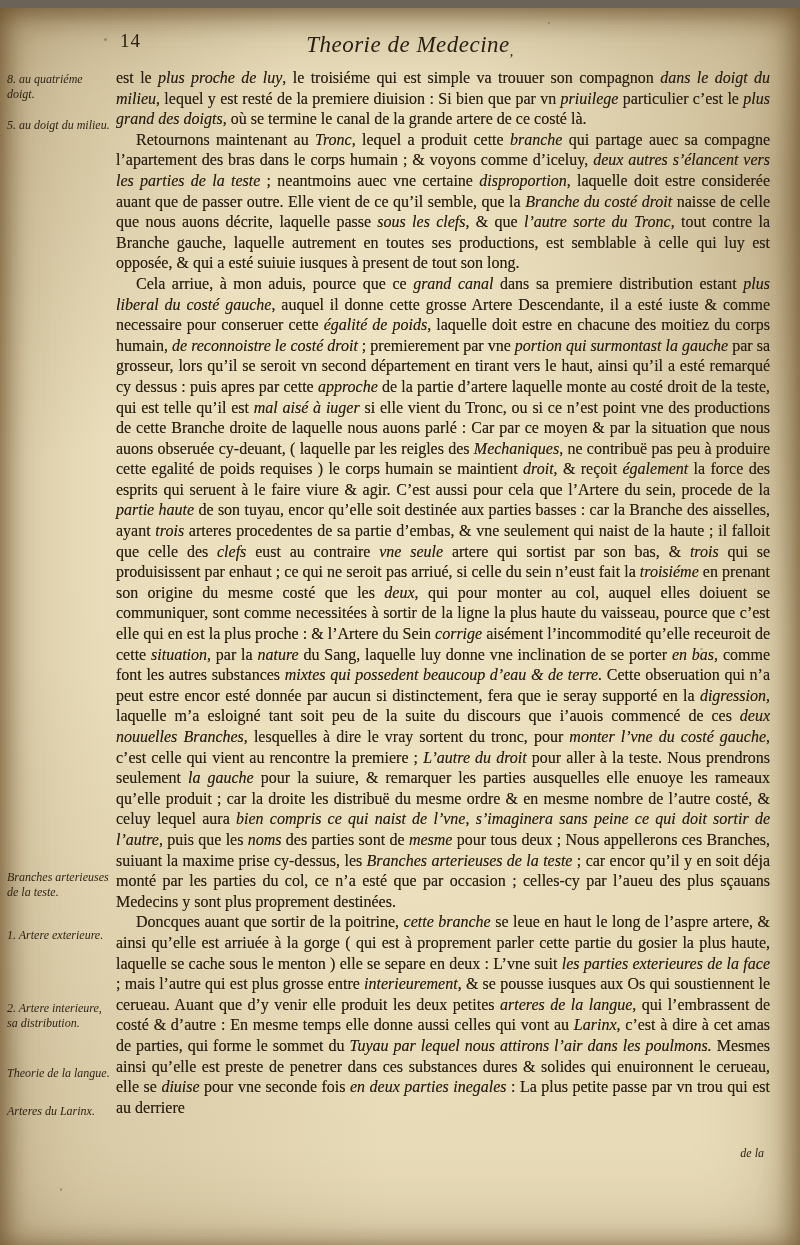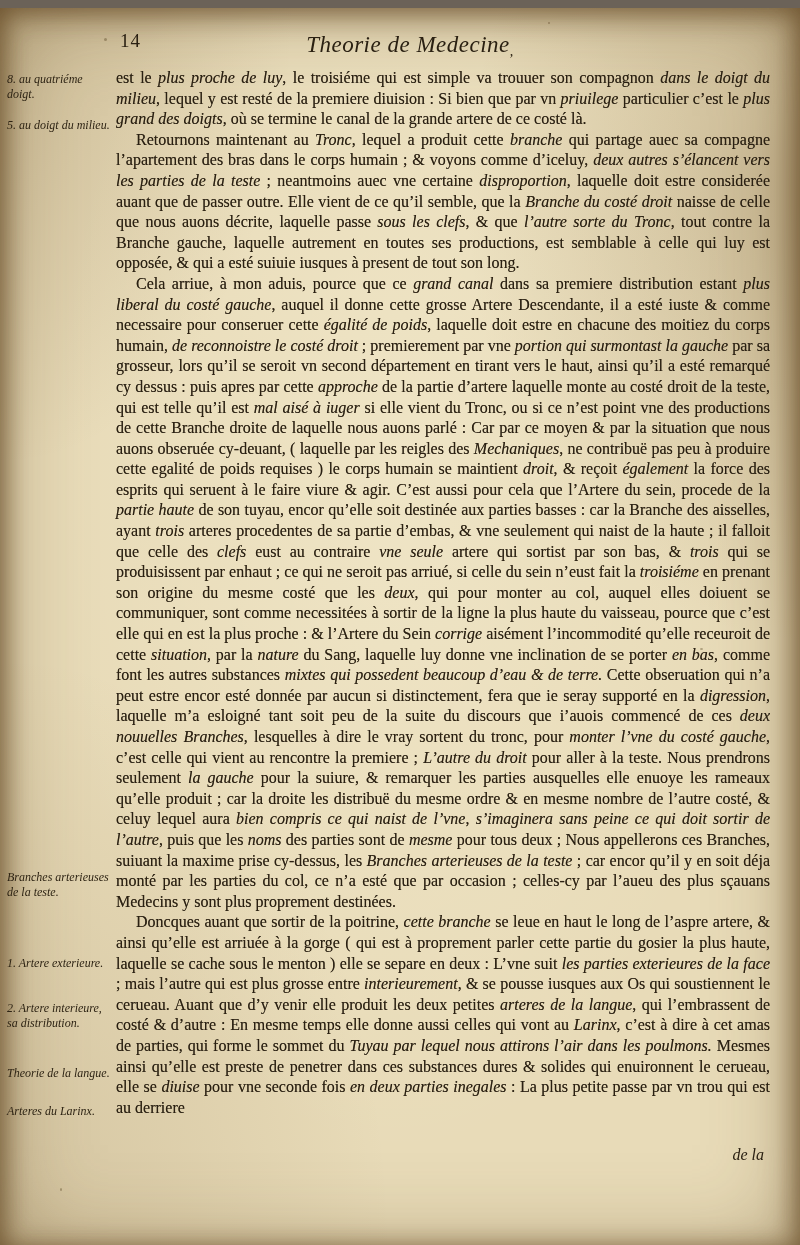--- a/index.html
+++ b/index.html
@@ -46,40 +46,40 @@
     position:absolute;left:116px;top:60px;width:654px;
     font-size:16px;line-height:20.6px;
     text-align:justify;
     text-shadow:0 0 .5px rgba(42,32,18,.55);
   }
   .body-text p{margin:0;padding:0;}
   .body-text p.indent{text-indent:20px;}
   .it{font-style:italic;}
   .catchword{
     position:absolute;top:1138px;right:36px;
-    font-style:italic;font-size:16px;
+    font-style:italic;font-size:12px;
   }
 </style>
 </head>
 <body>
 
 <div class="page">
 
   <div class="speck" style="left:104px;top:30px;width:3px;height:3px;"></div>
   <div class="speck" style="left:548px;top:14px;width:2px;height:2px;"></div>
   <div class="speck" style="left:700px;top:640px;width:3px;height:2px;"></div>
   <div class="speck" style="left:60px;top:1180px;width:2px;height:3px;"></div>
 
   <div class="pageno">14</div>
   <div class="title"><span>Theorie de Medecine</span><span class="title-mark">,</span></div>
 
   <div class="margin-note" style="top:64px;">8. au quatriéme doigt.</div>
   <div class="margin-note" style="top:110px;">5. au doigt du milieu.</div>
   <div class="margin-note" style="top:862px;">Branches arterieuses de la teste.</div>
-  <div class="margin-note" style="top:948px;">1. Artere exterieure.</div>
+  <div class="margin-note" style="top:920px;">1. Artere exterieure.</div>
   <div class="margin-note" style="top:993px;">2. Artere interieure, sa distribution.</div>
   <div class="margin-note" style="top:1058px;">Theorie de la langue.</div>
   <div class="margin-note" style="top:1096px;">Arteres du Larinx.</div>
 
   <div class="body-text">
       <p><span>est le </span><span class="it">plus proche de luy</span><span>, le troisiéme qui est simple va trouuer son compagnon </span><span class="it">dans le doigt du milieu</span><span>, lequel y est resté de la premiere diuision : Si bien que par vn </span><span class="it">priuilege</span><span> particulier c’est le </span><span class="it">plus grand des doigts</span><span>, où se termine le canal de la grande artere de ce costé là.</span></p>
       <p class="indent"><span>Retournons maintenant au </span><span class="it">Tronc</span><span>, lequel a produit cette </span><span class="it">branche</span><span> qui partage auec sa compagne l’apartement des bras dans le corps humain ; &amp; voyons comme d’iceluy, </span><span class="it">deux autres s’élancent vers les parties de la teste</span><span> ; neantmoins auec vne certaine </span><span class="it">disproportion</span><span>, laquelle doit estre considerée auant que de passer outre. Elle vient de ce qu’il semble, que la </span><span class="it">Branche du costé droit</span><span> naisse de celle que nous auons décrite, laquelle passe </span><span class="it">sous les clefs</span><span>, &amp; que </span><span class="it">l’autre sorte du Tronc</span><span>, tout contre la Branche gauche, laquelle autrement en toutes ses productions, est semblable à celle qui luy est opposée, &amp; qui a esté suiuie iusques à present de tout son long.</span></p>
       <p class="indent"><span>Cela arriue, à mon aduis, pource que ce </span><span class="it">grand canal</span><span> dans sa premiere distribution estant </span><span class="it">plus liberal du costé gauche</span><span>, auquel il donne cette grosse Artere Descendante, il a esté iuste &amp; comme necessaire pour conseruer cette </span><span class="it">égalité de poids</span><span>, laquelle doit estre en chacune des moitiez du corps humain, </span><span class="it">de reconnoistre le costé droit</span><span> ; premierement par vne </span><span class="it">portion qui surmontast la gauche</span><span> par sa grosseur, lors qu’il se seroit vn second département en tirant vers le haut, ainsi qu’il a esté remarqué cy dessus : puis apres par cette </span><span class="it">approche</span><span> de la partie d’artere laquelle monte au costé droit de la teste, qui est telle qu’il est </span><span class="it">mal aisé à iuger</span><span> si elle vient du Tronc, ou si ce n’est point vne des productions de cette Branche droite de laquelle nous auons parlé : Car par ce moyen &amp; par la situation que nous auons obseruée cy-deuant, ( laquelle par les reigles des </span><span class="it">Mechaniques</span><span>, ne contribuë pas peu à produire cette egalité de poids requises ) le corps humain se maintient </span><span class="it">droit</span><span>, &amp; reçoit </span><span class="it">également</span><span> la force des esprits qui seruent à le faire viure &amp; agir. C’est aussi pour cela que l’Artere du sein, procede de la </span><span class="it">partie haute</span><span> de son tuyau, encor qu’elle soit destinée aux parties basses : car la Branche des aisselles, ayant </span><span class="it">trois</span><span> arteres procedentes de sa partie d’embas, &amp; vne seulement qui naist de la haute ; il falloit que celle des </span><span class="it">clefs</span><span> eust au contraire </span><span class="it">vne seule</span><span> artere qui sortist par son bas, &amp; </span><span class="it">trois</span><span> qui se produisissent par enhaut ; ce qui ne seroit pas arriué, si celle du sein n’eust fait la </span><span class="it">troisiéme</span><span> en prenant son origine du mesme costé que les </span><span class="it">deux</span><span>, qui pour monter au col, auquel elles doiuent se communiquer, sont comme necessitées à sortir de la ligne la plus haute du vaisseau, pource que c’est elle qui en est la plus proche : &amp; l’Artere du Sein </span><span class="it">corrige</span><span> aisément l’incommodité qu’elle receuroit de cette </span><span class="it">situation</span><span>, par la </span><span class="it">nature</span><span> du Sang, laquelle luy donne vne inclination de se porter </span><span class="it">en bas</span><span>, comme font les autres substances </span><span class="it">mixtes qui possedent beaucoup d’eau &amp; de terre.</span><span> Cette obseruation qui n’a peut estre encor esté donnée par aucun si distinctement, fera que ie seray supporté en la </span><span class="it">digression</span><span>, laquelle m’a esloigné tant soit peu de la suite du discours que i’auois commencé de ces </span><span class="it">deux nouuelles Branches</span><span>, lesquelles à dire le vray sortent du tronc, pour </span><span class="it">monter l’vne du costé gauche</span><span>, c’est celle qui vient au rencontre la premiere ; </span><span class="it">L’autre du droit</span><span> pour aller à la teste. Nous prendrons seulement </span><span class="it">la gauche</span><span> pour la suiure, &amp; remarquer les parties ausquelles elle enuoye les rameaux qu’elle produit ; car la droite les distribuë du mesme ordre &amp; en mesme nombre de l’autre costé, &amp; celuy lequel aura </span><span class="it">bien compris ce qui naist de l’vne</span><span>, </span><span class="it">s’imaginera sans peine ce qui doit sortir de l’autre</span><span>, puis que les </span><span class="it">noms</span><span> des parties sont de </span><span class="it">mesme</span><span> pour tous deux ; Nous appellerons ces Branches, suiuant la maxime prise cy-dessus, les </span><span class="it">Branches arterieuses de la teste</span><span> ; car encor qu’il y en soit déja monté par les parties du col, ce n’a esté que par occasion ; celles-cy par l’aueu des plus sçauans Medecins y sont plus proprement destinées.</span></p>
       <p class="indent"><span>Doncques auant que sortir de la poitrine, </span><span class="it">cette branche</span><span> se leue en haut le long de l’aspre artere, &amp; ainsi qu’elle est arriuée à la gorge ( qui est à proprement parler cette partie du gosier la plus haute, laquelle se cache sous le menton ) elle se separe en deux : L’vne suit </span><span class="it">les parties exterieures de la face</span><span> ; mais l’autre qui est plus grosse entre </span><span class="it">interieurement</span><span>, &amp; se pousse iusques aux Os qui soustiennent le cerueau. Auant que d’y venir elle produit les deux petites </span><span class="it">arteres de la langue</span><span>, qui l’embrassent de costé &amp; d’autre : En mesme temps elle donne aussi celles qui vont au </span><span class="it">Larinx</span><span>, c’est à dire à cet amas de parties, qui forme le sommet du </span><span class="it">Tuyau par lequel nous attirons l’air dans les poulmons.</span><span> Mesmes ainsi qu’elle est preste de penetrer dans ces substances dures &amp; solides qui enuironnent le cerueau, elle se </span><span class="it">diuise</span><span> pour vne seconde fois </span><span class="it">en deux parties inegales</span><span> : La plus petite passe par vn trou qui est au derriere</span></p>
     </div>

